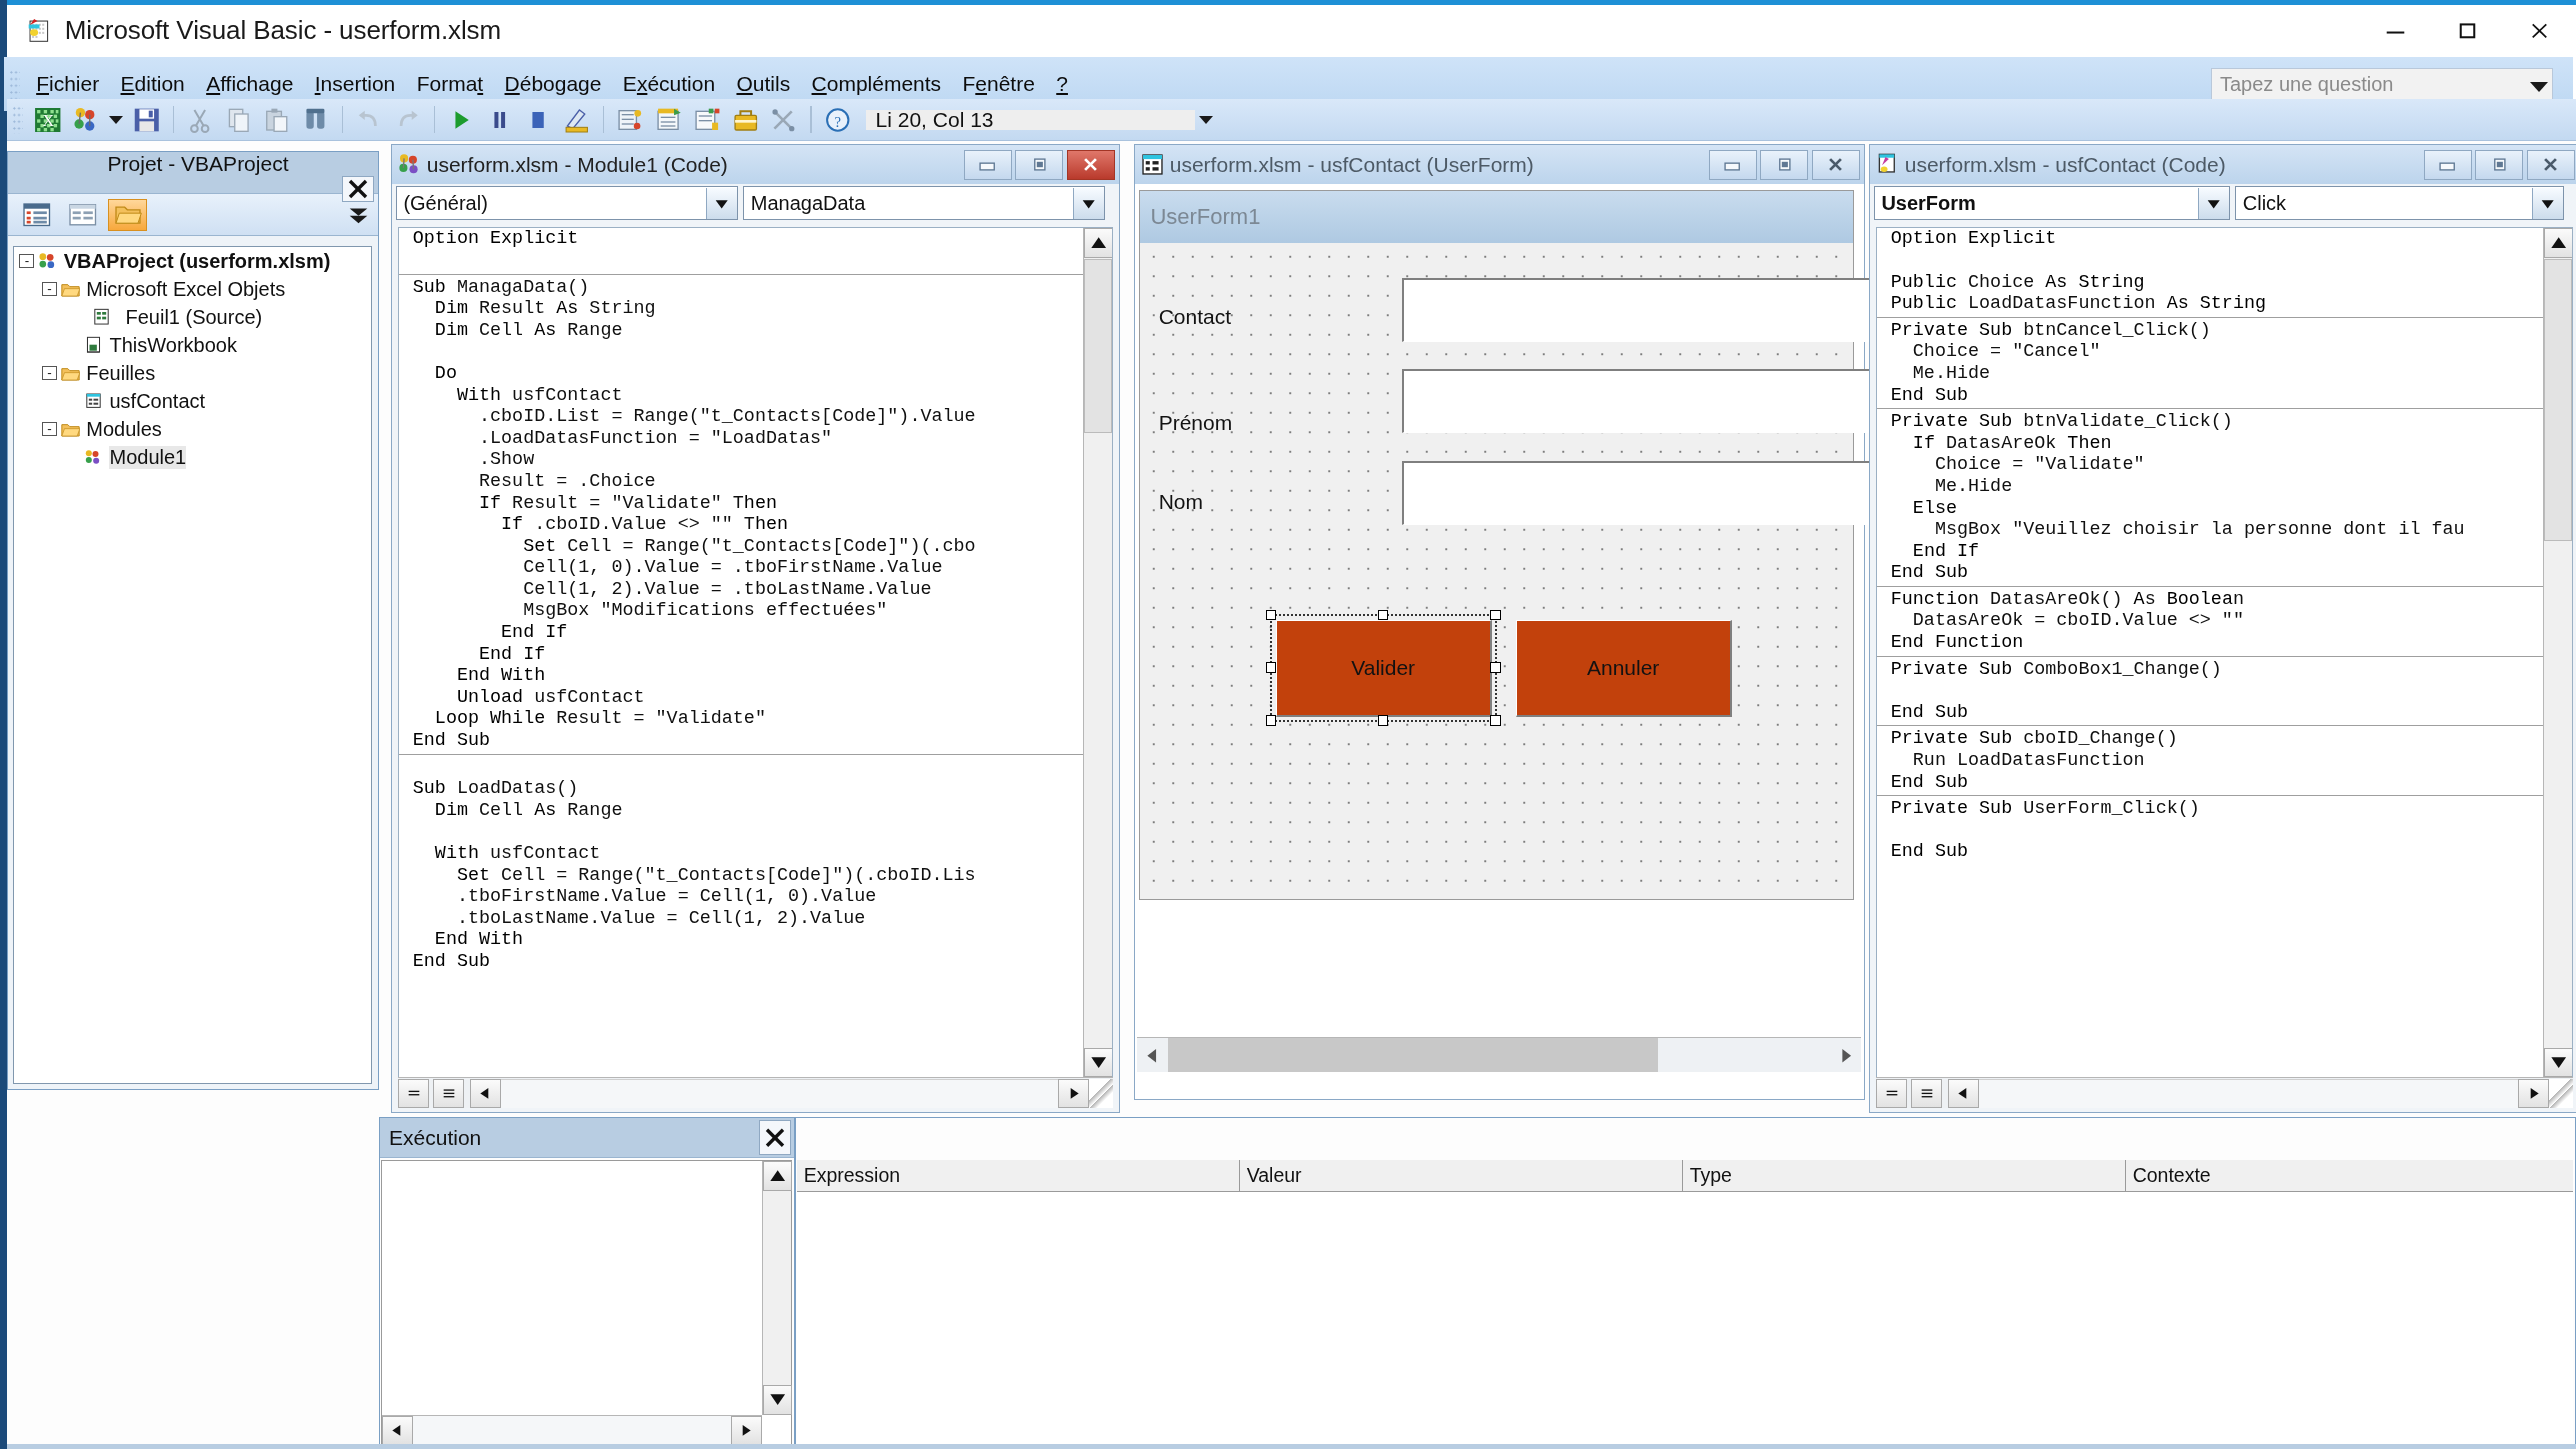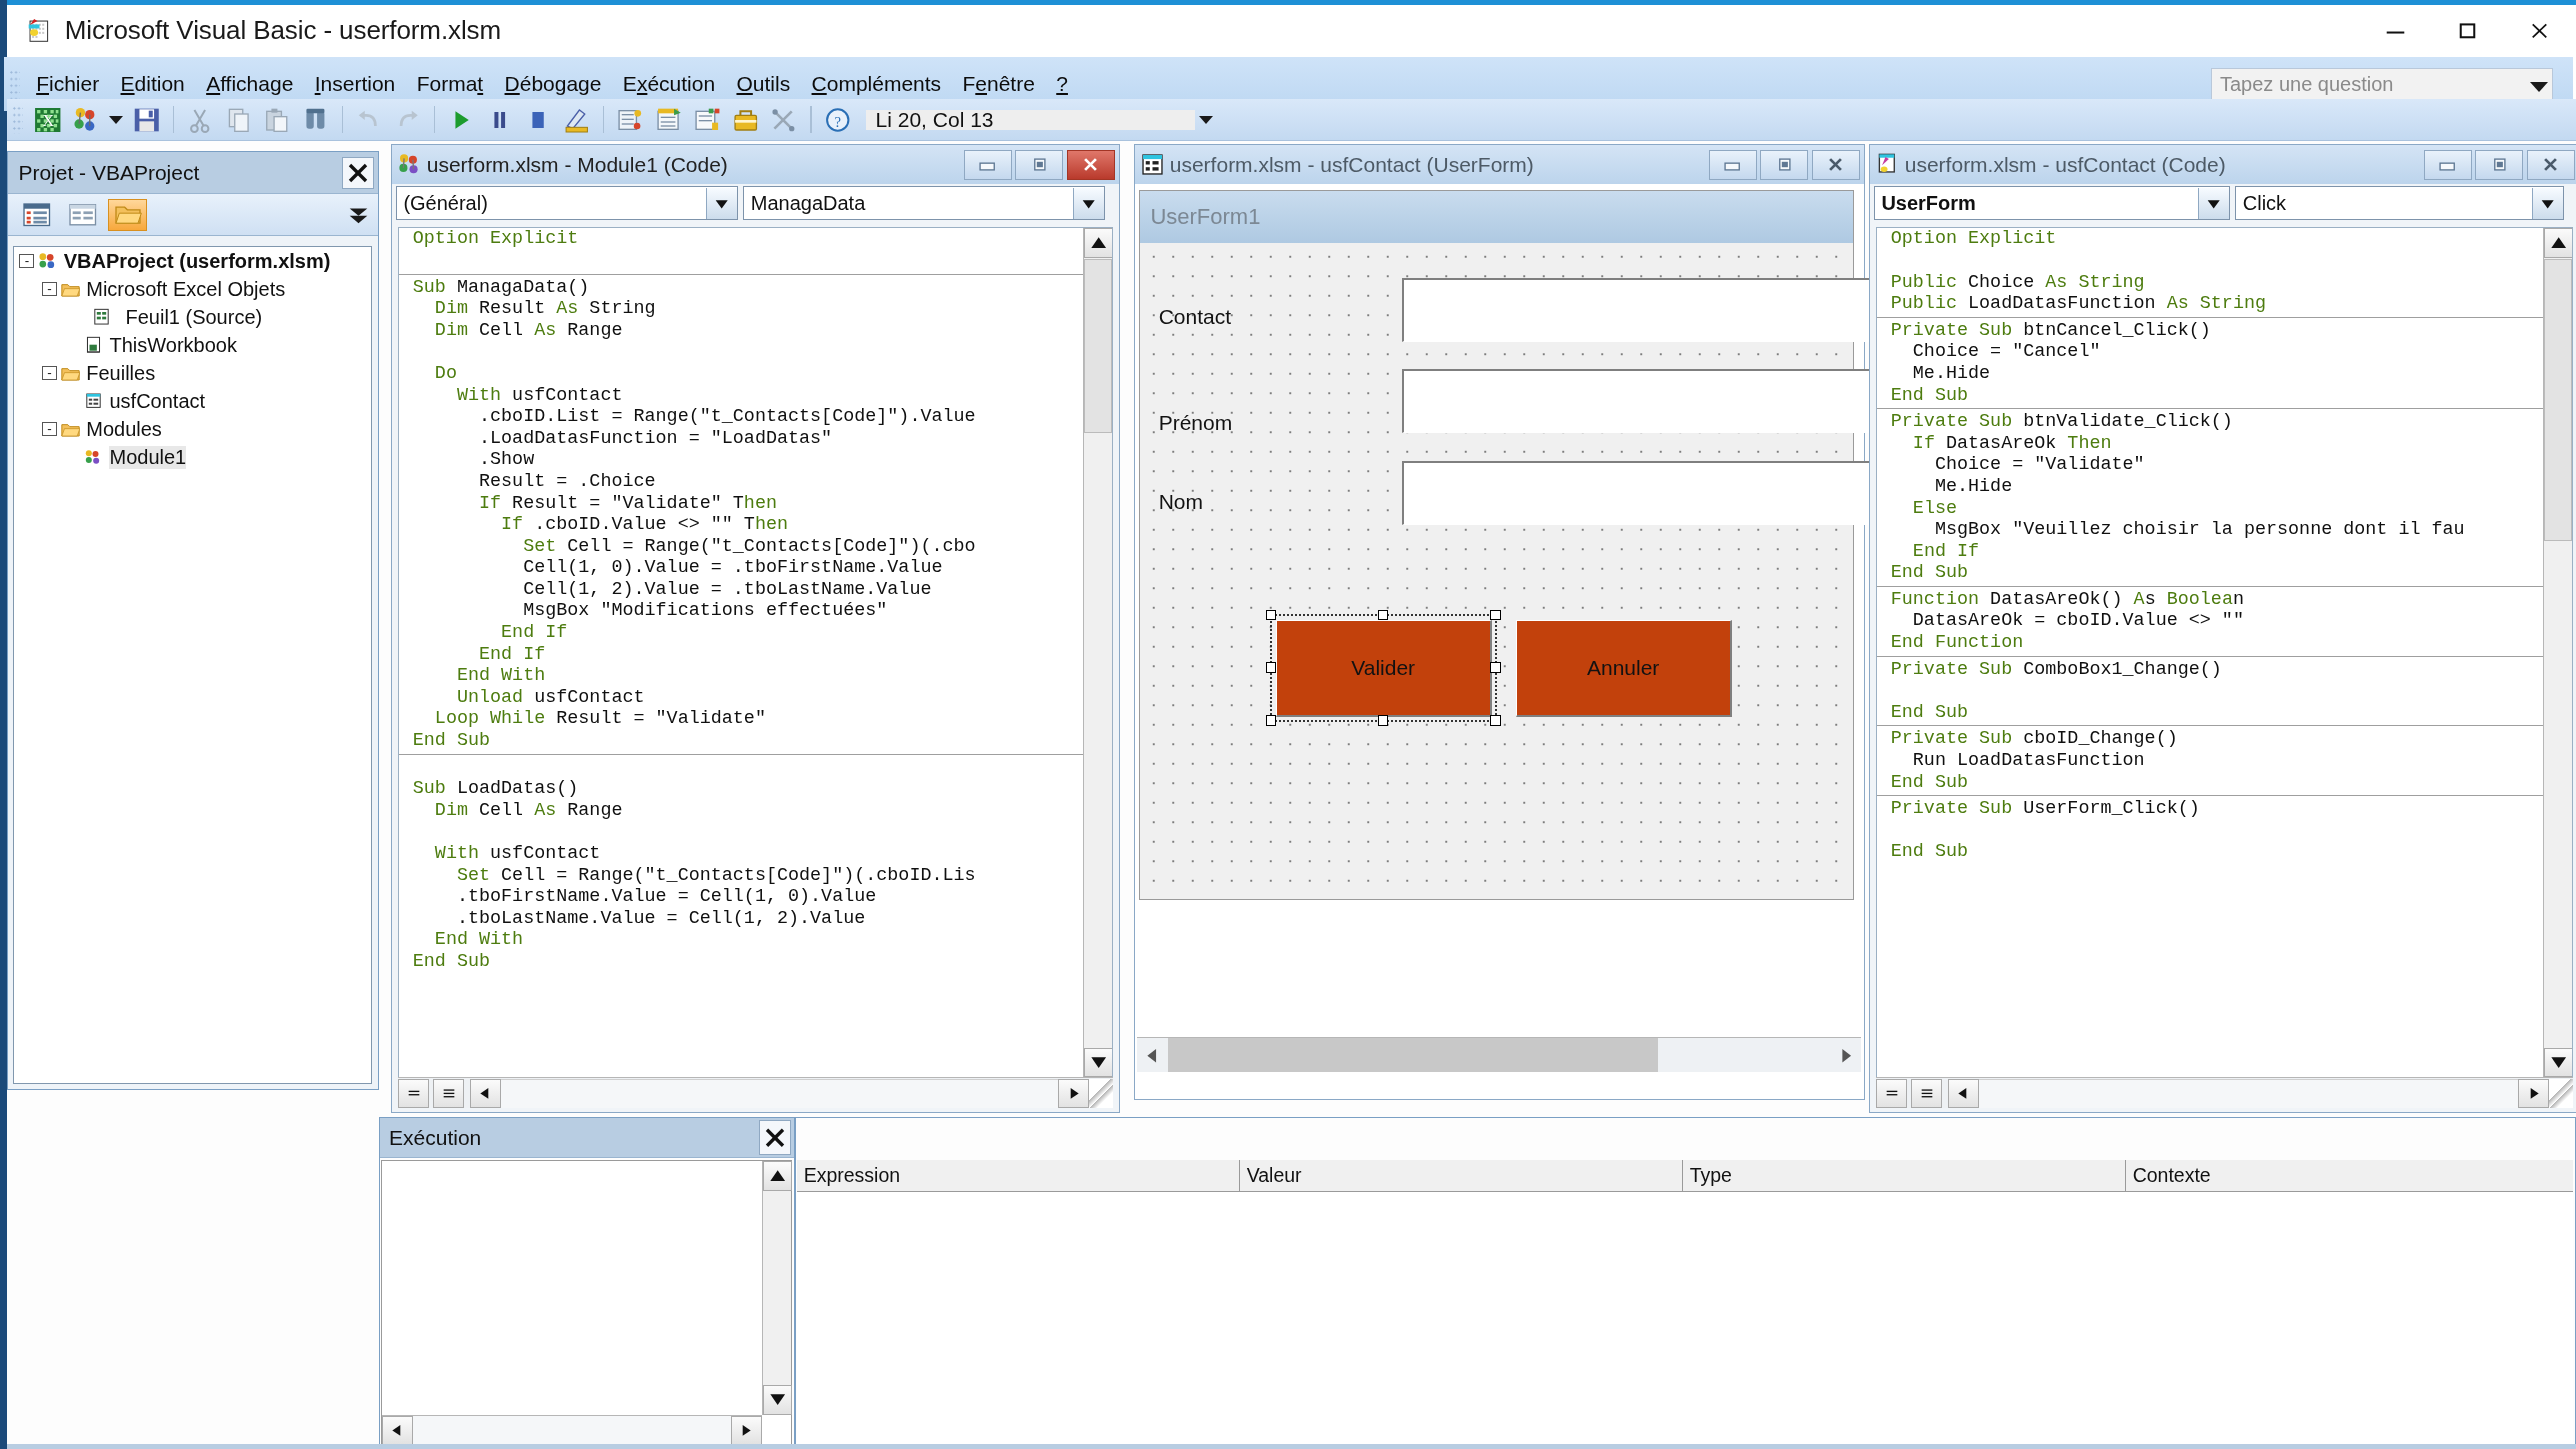--- a/index.html
+++ b/index.html
@@ -57,21 +57,21 @@
   .pos-box span { font-size:21px; color:#111; }
   .tb-caret { width:0;height:0;border-left:7.4px solid transparent;border-right:7.4px solid transparent;
     border-top:8.7px solid #1a1a1a; margin:0 4px; flex:none;}
 
   
   .workspace { position:absolute; left:6.7px; top:141px; width:2569px; height:1308px; background:#fdfdfd; }
 
   
   .projwin { position:absolute; left:0px; top:10px; width:372px; height:939px; background:#eef3f8; border:0.7px solid #7a9fc4;}
   .proj-title { height:42px; background:#b8cde2; display:flex; align-items:center; padding-left:10.7px;
-    border-bottom:0.7px solid #9ab5d0;}
+    border-bottom:0.7px solid #9ab5d0;flex-direction:column;}
   .proj-title-text { font-size:21px; color:#111; }
   .proj-close { margin-left:auto; margin-right:4px; width:32px;height:32px; border:0.7px solid #8fa8c2;
      background:#f4f7fb; display:flex;align-items:center;justify-content:center; }
   .proj-tools { height:42px; background:linear-gradient(to bottom,#e8f1fb,#cfe0f3);
     display:flex; align-items:center; padding-left:9.4px; border-bottom:0.7px solid #9ab5d0;}
   .pt-btn { width:39px;height:32px; margin-right:6.7px; display:flex;align-items:center;justify-content:center;}
   .pt-btn.active { background:linear-gradient(to bottom,#ffd79a,#f7a83c); border:0.7px solid #d89020; }
   .pt-caret { margin-left:auto; margin-right:8px; display:flex; flex-direction:column; align-items:center;}
   .tree { position:absolute; left:5.4px; top:94px; right:5.4px; bottom:5.4px; background:#fff; border:0.7px solid #8097ae; overflow:hidden; }
   .tnode { display:flex; align-items:center; height:28px; font-size:20px; color:#111; position:relative; white-space:nowrap;}
@@ -94,21 +94,21 @@
 
   .dropbar { display:flex; height:38px; align-items:center; padding:2.7px 4px 2.7px 4px; gap:5.4px;}
   .dd { height:34px; border:1.3px solid #7d93ab; background:#fff; display:flex; align-items:center; }
   .dd span { font-size:20px; color:#111; padding-left:6.7px; white-space:nowrap;}
   .dd .arrow { margin-left:auto; width:31px;height:31px; background:linear-gradient(to bottom,#f7fbff,#ccdcec);
     border-left:0.7px solid #8fa8c2; display:flex;align-items:center;justify-content:center;}
 
   .codearea { position:absolute; background:#fff; border:0.7px solid #9bb0c4; overflow:hidden; }
   pre.code { font-family:"Liberation Mono", monospace; font-size:18.4px; line-height:21.6px;
      color:#101010; white-space:pre; padding:2.7px 0 0 13.4px; }
-  .kw { color:#4d7c0f; }
+  .kw { color:#000000; }
 
   .vscroll { position:absolute; right:0; top:0; width:29.5px; bottom:0; background:#f0f0f0; border-left:0.7px solid #b6b6b6;}
   .vsc-btn { width:29.5px;height:29.5px; background:linear-gradient(to bottom,#fbfbfb,#e2e2e2); border:0.7px solid #a9a9a9;
      display:flex;align-items:center;justify-content:center; }
   .hscroll { position:absolute; left:0; right:0; bottom:0; height:31px; background:#eef1f4;
      border-top:0.7px solid #b6b6b6; display:flex; align-items:center;}
   .hsc-btn { width:31px;height:29.5px; background:linear-gradient(to bottom,#fbfbfb,#e2e2e2); border:0.7px solid #a9a9a9;
      display:flex;align-items:center;justify-content:center; flex:none;}
 
   

